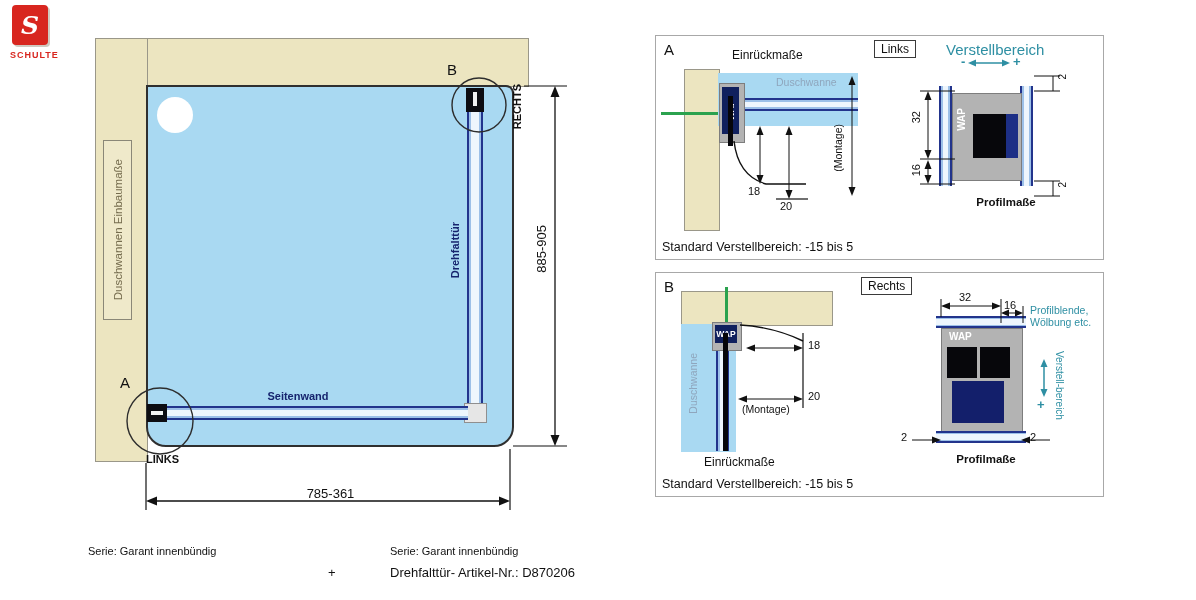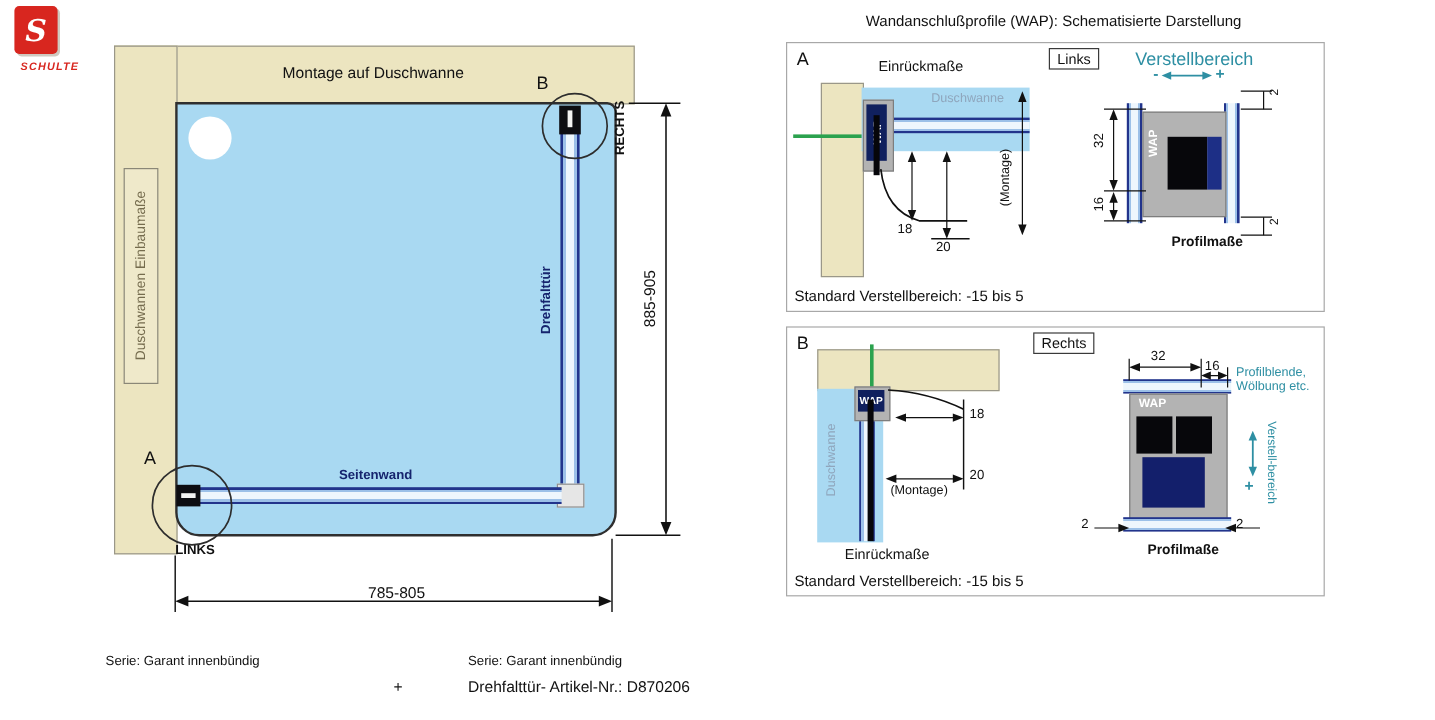--- a/index.html
+++ b/index.html
@@ -20,72 +20,70 @@
 </style>
 </head>
 <body>
 
 <div class="stage">
 
   <div class="abs" style="left:10px;top:5px;width:56px;height:58px;">
     <div class="abs" style="left:2px;top:0;width:36px;height:40px;background:#d8261f;border-radius:4px;box-shadow:2px 2px 0 #cfc9c0;display:flex;align-items:center;justify-content:center;">
       <span style="color:#fff;font-family:'DejaVu Serif',serif;font-style:italic;font-weight:bold;font-size:25px;">S</span>
     </div>
-    <div class="abs" style="left:0;top:45px;width:56px;text-align:right;color:#d8261f;font-weight:bold;font-size:9px;letter-spacing:1px;font-style:italic;">SCHULTE</div>
+    <div class="abs" style="left:0;top:45px;width:56px;text-align:left;color:#d8261f;font-weight:bold;font-size:9px;letter-spacing:1px;">SCHULTE</div>
   </div>
 
   <div class="abs beige" style="left:95px;top:38px;width:432px;height:47px;"></div>
   <div class="abs beige" style="left:95px;top:38px;width:51px;height:422px;"></div>
-  <div class="abs" style="left:181px;top:53px;width:260px;text-align:center;font-size:13px;">Montage auf Duschwanne</div>
 
   <div class="abs" style="left:103px;top:140px;width:27px;height:178px;border:1px solid #8a8777;background:#efe9ca;display:flex;align-items:center;justify-content:center;">
     <span class="vtext" style="font-size:11.5px;color:#756c4e;white-space:nowrap;">Duschwannen Einbaumaße</span>
   </div>
 
   <div class="abs" style="left:146px;top:85px;width:364px;height:358px;background:#a9d9f2;border:2px solid #2f2f2f;border-radius:0 8px 20px 20px;"></div>
   <div class="abs" style="left:157px;top:97px;width:36px;height:36px;border-radius:50%;background:#fff;"></div>
 
   <div class="abs profile-v" style="left:467px;top:89px;width:16px;height:322px;"></div>
   <div class="abs" style="left:464px;top:403px;width:21px;height:18px;background:#e6e6e6;border:1px solid #8f8f8f;"></div>
   <div class="abs" style="left:466px;top:88px;width:18px;height:24px;background:#0d0d12;">
     <div class="abs" style="left:7px;top:4px;width:4px;height:14px;background:#f2f2f2;"></div>
   </div>
 
   <div class="abs profile-h" style="left:156px;top:406px;width:312px;height:14px;"></div>
   <div class="abs" style="left:147px;top:404px;width:20px;height:18px;background:#0d0d12;">
     <div class="abs" style="left:4px;top:7px;width:12px;height:4px;background:#f2f2f2;"></div>
   </div>
 
   <span class="abs vtext" style="left:449px;top:222px;font-size:11px;font-weight:bold;color:#16246e;">Drehfalttür</span>
-  <span class="abs" style="left:258px;top:390px;width:110px;text-align:center;font-size:11px;font-weight:bold;color:#16246e;">Seitenwand</span>
+  <span class="abs" style="left:243px;top:390px;width:110px;text-align:center;font-size:11px;font-weight:bold;color:#16246e;">Seitenwand</span>
 
   <span class="abs" style="left:120px;top:374px;font-size:15px;">A</span>
   <span class="abs" style="left:447px;top:61px;font-size:15px;">B</span>
   <span class="abs" style="left:146px;top:453px;font-size:11px;font-weight:bold;">LINKS</span>
   <span class="abs vtext" style="left:511px;top:84px;font-size:11px;font-weight:bold;">RECHTS</span>
 
   <span class="abs vtext" style="left:534px;top:225px;font-size:13px;">885-905</span>
-  <span class="abs" style="left:283px;top:486px;width:95px;text-align:center;font-size:13px;">785-805</span>
+  <span class="abs" style="left:283px;top:486px;width:95px;text-align:center;font-size:13px;">785-361</span>
 
   <svg class="lines" width="1196" height="600" viewBox="0 0 1196 600">
     <circle cx="160" cy="421" r="33" fill="none" stroke="#2d2d2d" stroke-width="1.4"></circle>
     <circle cx="479" cy="105" r="27" fill="none" stroke="#2d2d2d" stroke-width="1.4"></circle>
     <line x1="555" y1="90" x2="555" y2="442" stroke="#111" stroke-width="1.3"></line>
     <polygon points="555,86 550.5,97 559.5,97" fill="#111"></polygon>
     <polygon points="555,446 550.5,435 559.5,435" fill="#111"></polygon>
     <line x1="524" y1="86" x2="567" y2="86" stroke="#111" stroke-width="1.2"></line>
     <line x1="513" y1="446" x2="567" y2="446" stroke="#111" stroke-width="1.2"></line>
     <line x1="150" y1="501" x2="506" y2="501" stroke="#111" stroke-width="1.3"></line>
     <polygon points="146,501 157,496.5 157,505.5" fill="#111"></polygon>
     <polygon points="510,501 499,496.5 499,505.5" fill="#111"></polygon>
     <line x1="146" y1="463" x2="146" y2="510" stroke="#111" stroke-width="1.2"></line>
     <line x1="510" y1="449" x2="510" y2="510" stroke="#111" stroke-width="1.2"></line>
   </svg>
 
-  <div class="abs" style="left:648px;top:11px;width:460px;text-align:center;font-size:12.5px;">Wandanschlußprofile (WAP): Schematisierte Darstellung</div>
 
   <div class="panel" style="left:655px;top:35px;">
     <span class="abs" style="left:8px;top:5px;font-size:15px;">A</span>
     <span class="abs" style="left:76px;top:12px;font-size:12px;">Einrückmaße</span>
     <span class="abs badge" style="left:218px;top:4px;">Links</span>
     <span class="abs teal" style="left:290px;top:5px;width:120px;font-size:15px;">Verstellbereich</span>
     <span class="abs teal" style="left:305px;top:18px;font-size:13px;font-weight:bold;">-</span>
     <span class="abs teal" style="left:357px;top:18px;font-size:13px;font-weight:bold;">+</span>
 
     <div class="abs beige" style="left:28px;top:33px;width:34px;height:160px;"></div>

